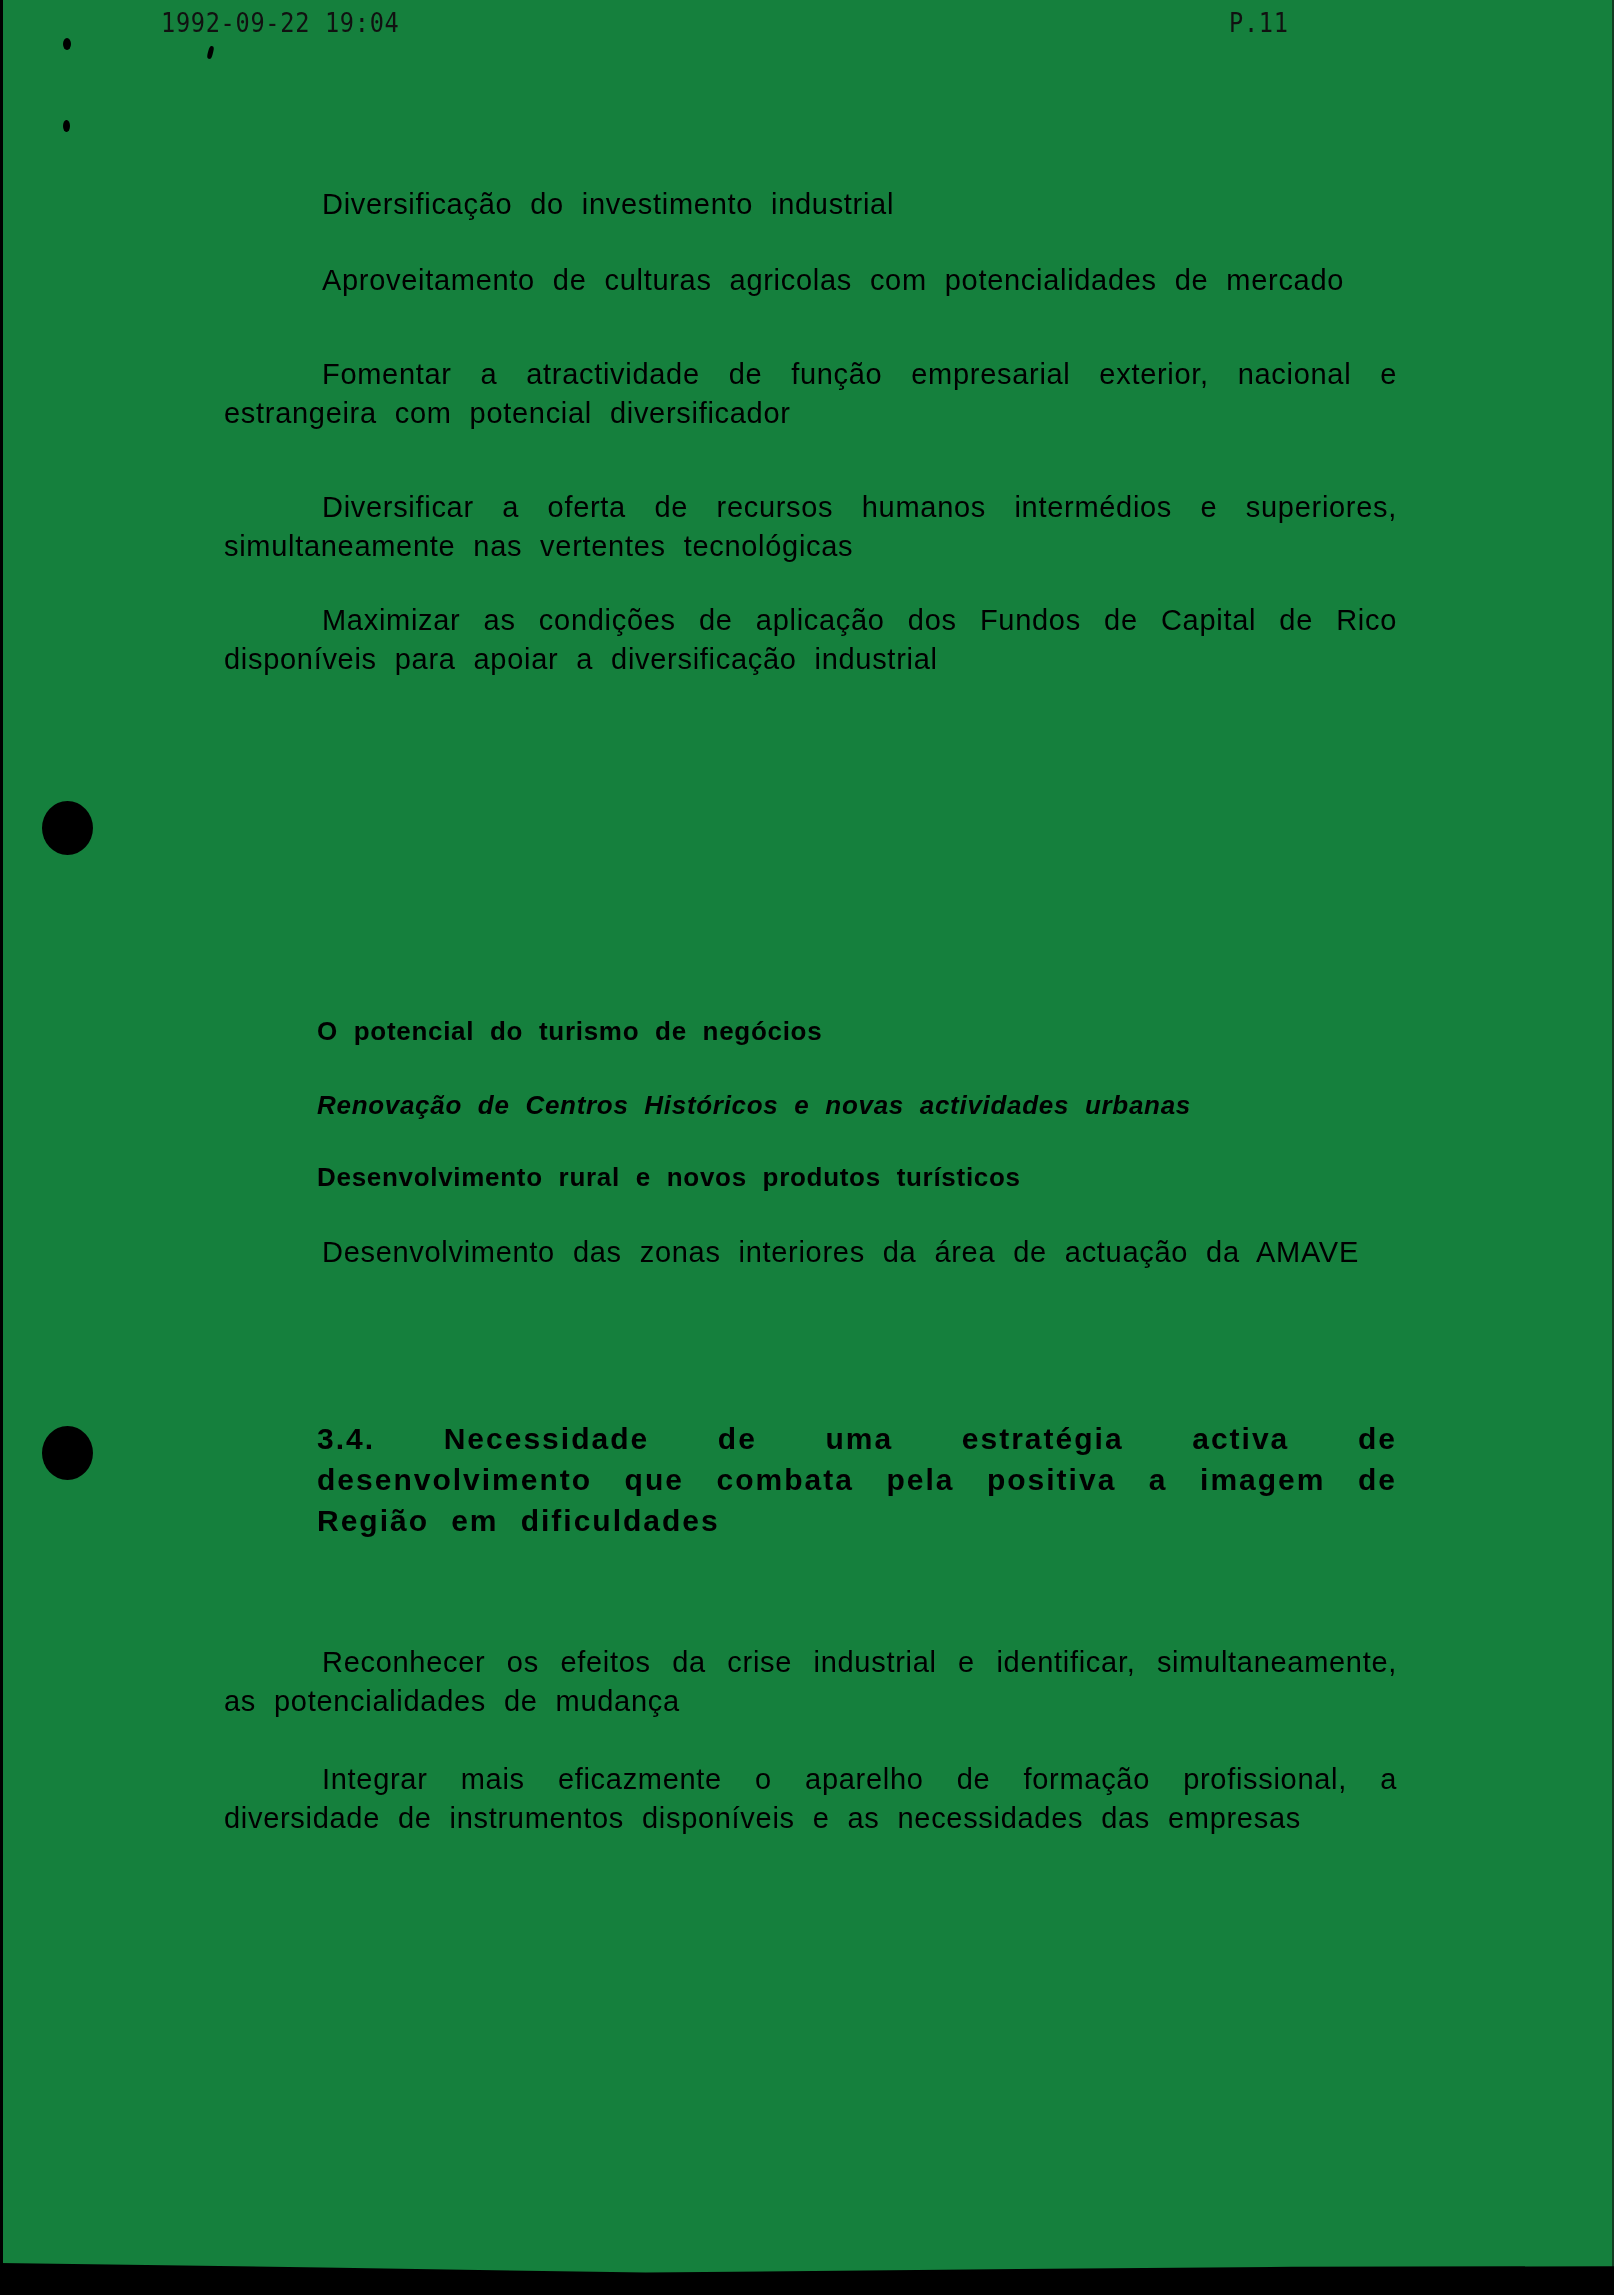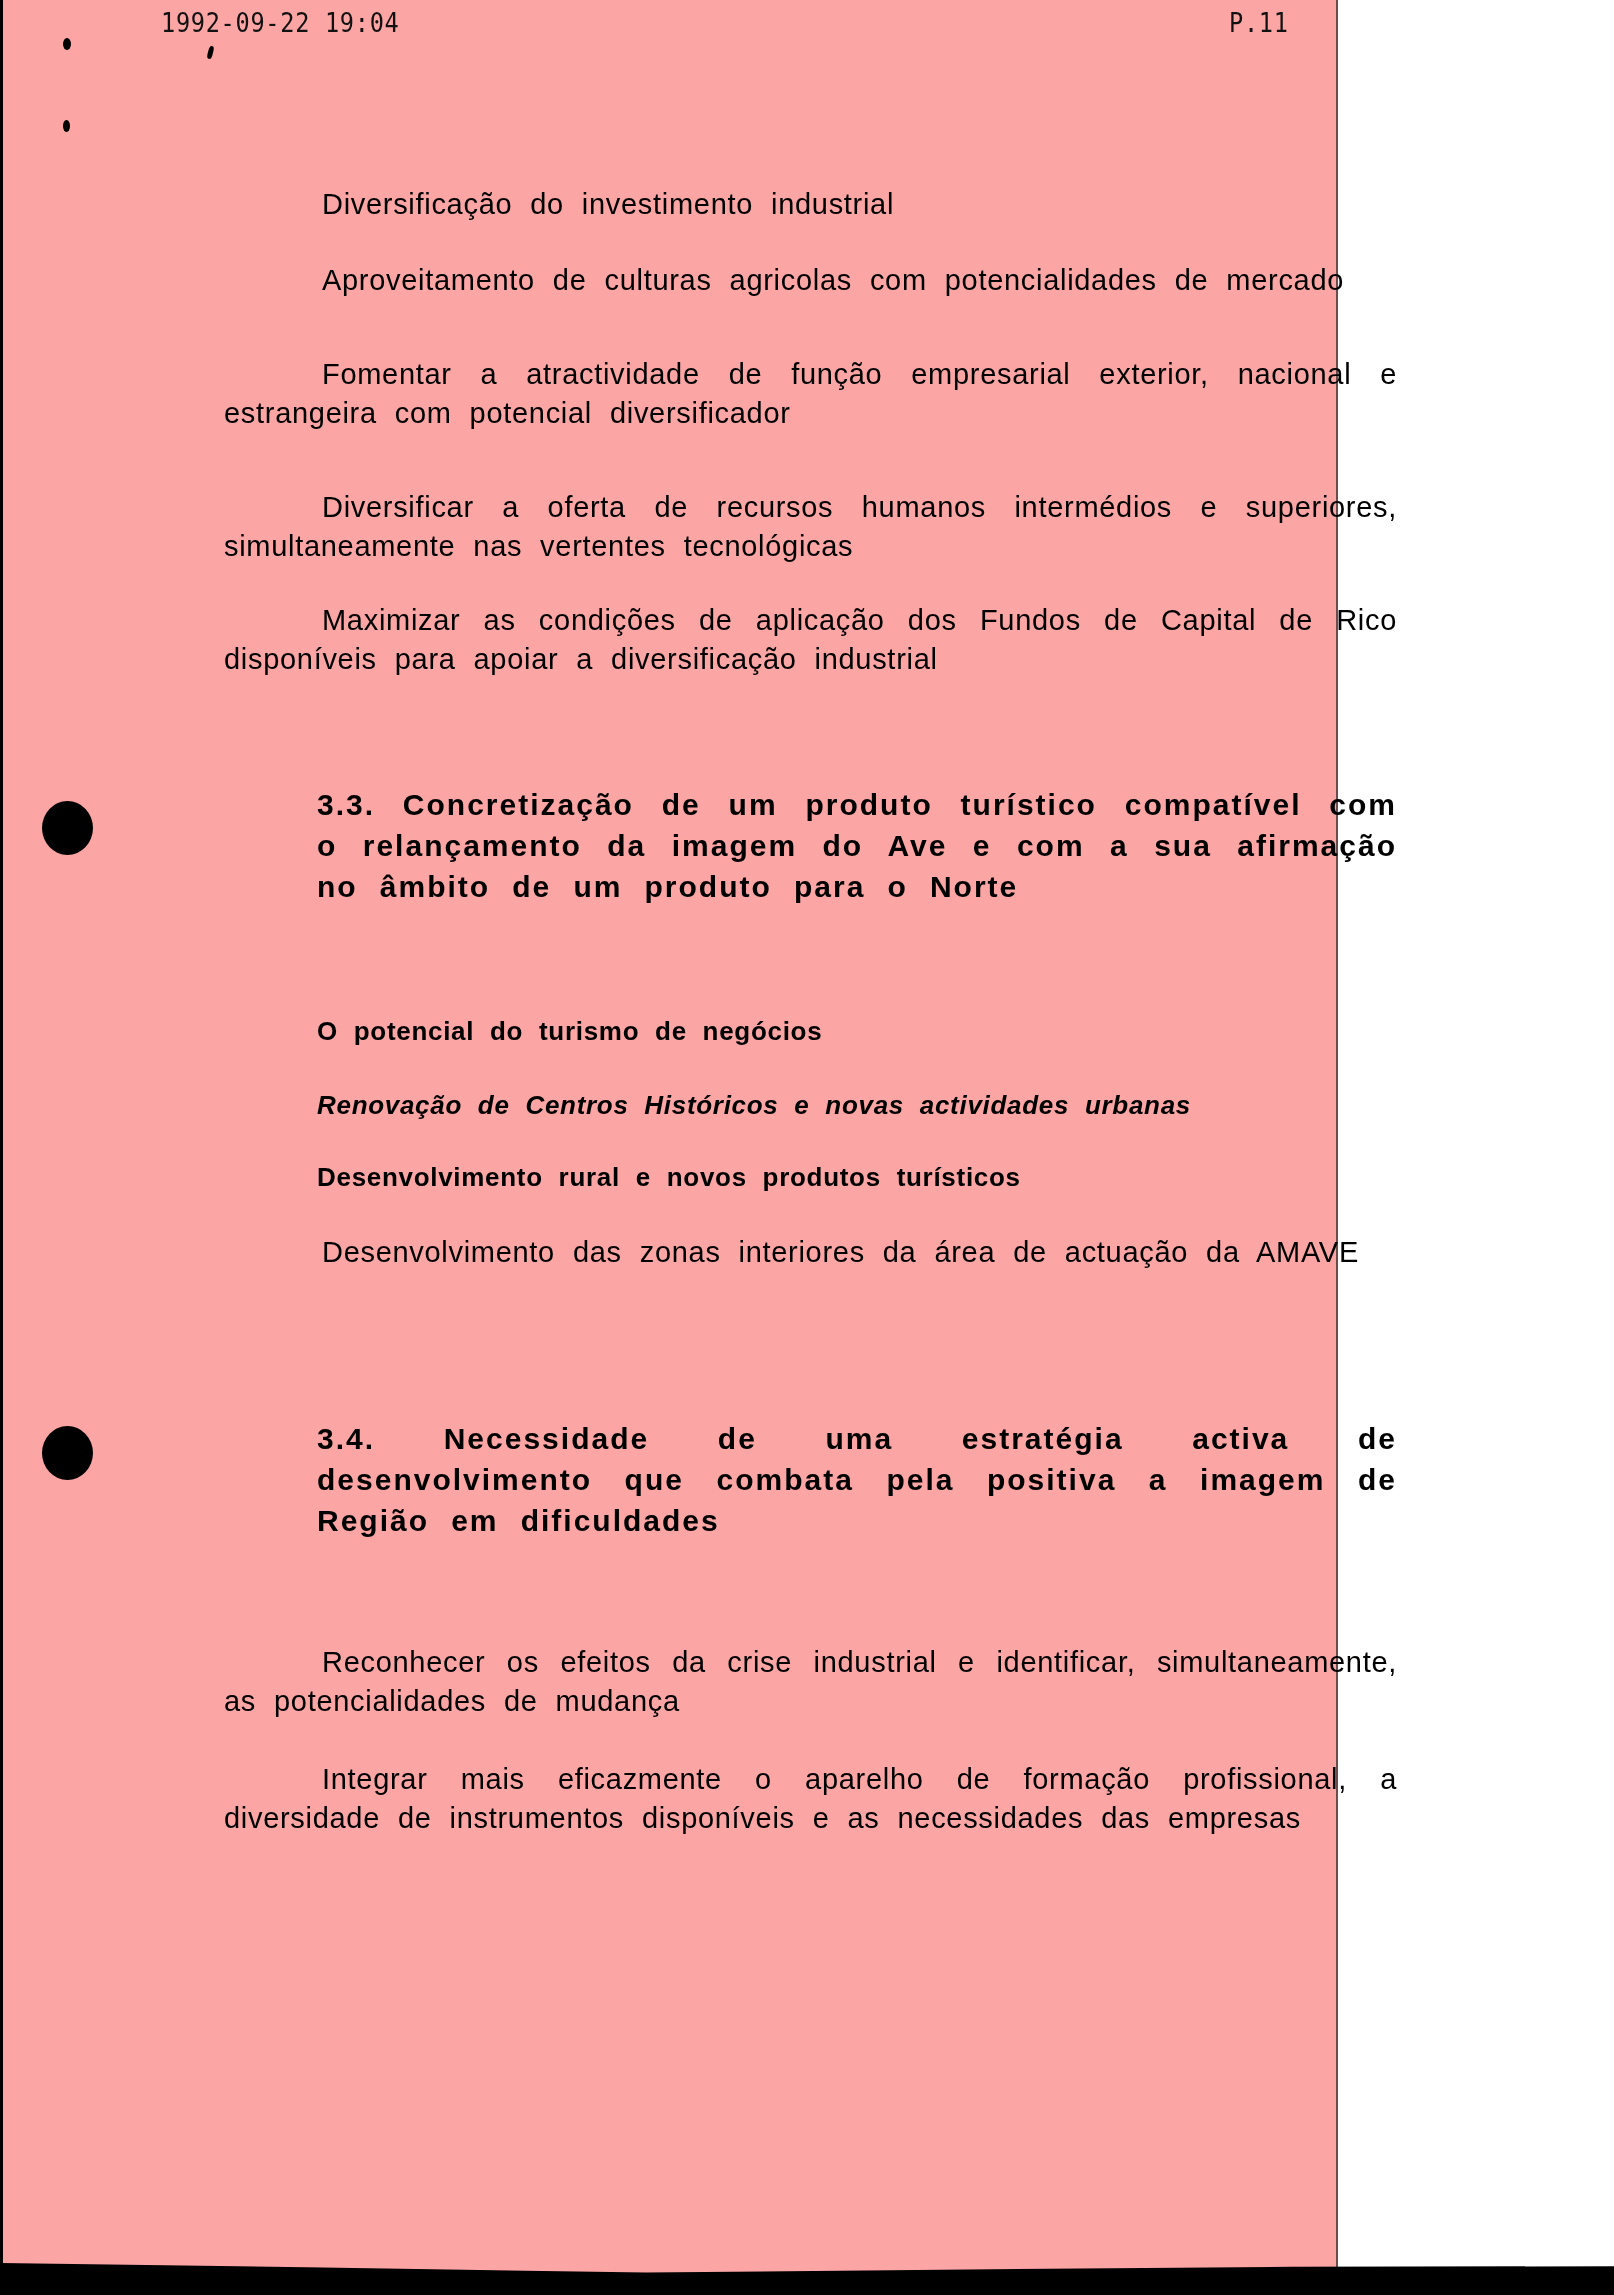--- a/index.html
+++ b/index.html
@@ -1,18 +1,18 @@
 <!DOCTYPE html>
 <html style="font-size:10.5px"><head>
 <meta charset="utf-8">
 <style>
   html, body { margin:0; padding:0; }
   body { width:1614px; height:2295px; background:#ffffff; position:relative; overflow:hidden;
          font-family:"Liberation Sans", sans-serif; color:#000; }
-  .page { position:absolute; left:0; top:0; width:1338px; height:2295px; background:#fca5a5; }
+  .page { position:absolute; left:0; top:0; width:1614px; height:2295px; background:#15803d; }
   .left-edge { position:absolute; left:0; top:0; width:2.6px; height:2267px; background:#000; }
   .right-edge { position:absolute; right:0; top:0; width:2px; height:2267px; background:#111; opacity:0.6; }
   .bottom-edge { position:absolute; left:0; top:2263px; width:1614px; height:32px; background:#000;
                  clip-path:polygon(0 0, 20% 14%, 40% 30%, 60% 20%, 80% 12%, 100% 10%, 100% 100%, 0 100%); }
   .fax-header { position:absolute; top:6.6px; font-family:"DejaVu Sans Mono", monospace; font-size:23.6px;
                 letter-spacing:0.7px; color:#111; transform:scaleY(1.15); transform-origin:top left; }
   .fax-date { left:161px; }
   .fax-page { left:1229px; }
   .speck { position:absolute; background:#000; border-radius:50%; }
   .punch-hole { position:absolute; width:51px; height:54px; background:#000; border-radius:50%; left:42px; }
@@ -48,21 +48,20 @@
     <span class="indent"></span><span>Fomentar a atractividade de função empresarial exterior, nacional e estrangeira com potencial diversificador</span>
   </div>
   <div class="para" style="top:488px;">
     <span class="indent"></span><span>Diversificar a oferta de recursos humanos intermédios e superiores, simultaneamente nas vertentes tecnológicas</span>
   </div>
   <div class="para" style="top:601px;">
     <span class="indent"></span><span>Maximizar as condições de aplicação dos Fundos de Capital de Rico disponíveis para apoiar a diversificação industrial</span>
   </div>
 
   <div class="punch-hole" style="top:801px;"></div>
-  <div class="heading" style="top:784px;">3.3. Concretização de um produto turístico compatível com o relançamento da imagem do Ave e com a sua afirmação no âmbito de um produto para o Norte</div>
 
   <div class="item" style="top:1012px;">O potencial do turismo de negócios</div>
   <div class="item" style="top:1086px;font-style:italic;">Renovação de Centros Históricos e novas actividades urbanas</div>
   <div class="item" style="top:1158px;">Desenvolvimento rural e novos produtos turísticos</div>
   <div class="para" style="top:1233px;">
     <span class="indent"></span><span>Desenvolvimento das zonas interiores da área de actuação da AMAVE</span>
   </div>
 
   <div class="punch-hole" style="top:1426px;"></div>
   <div class="heading" style="top:1418px;">3.4. Necessidade de uma estratégia activa de desenvolvimento que combata pela positiva a imagem de Região em dificuldades</div>

